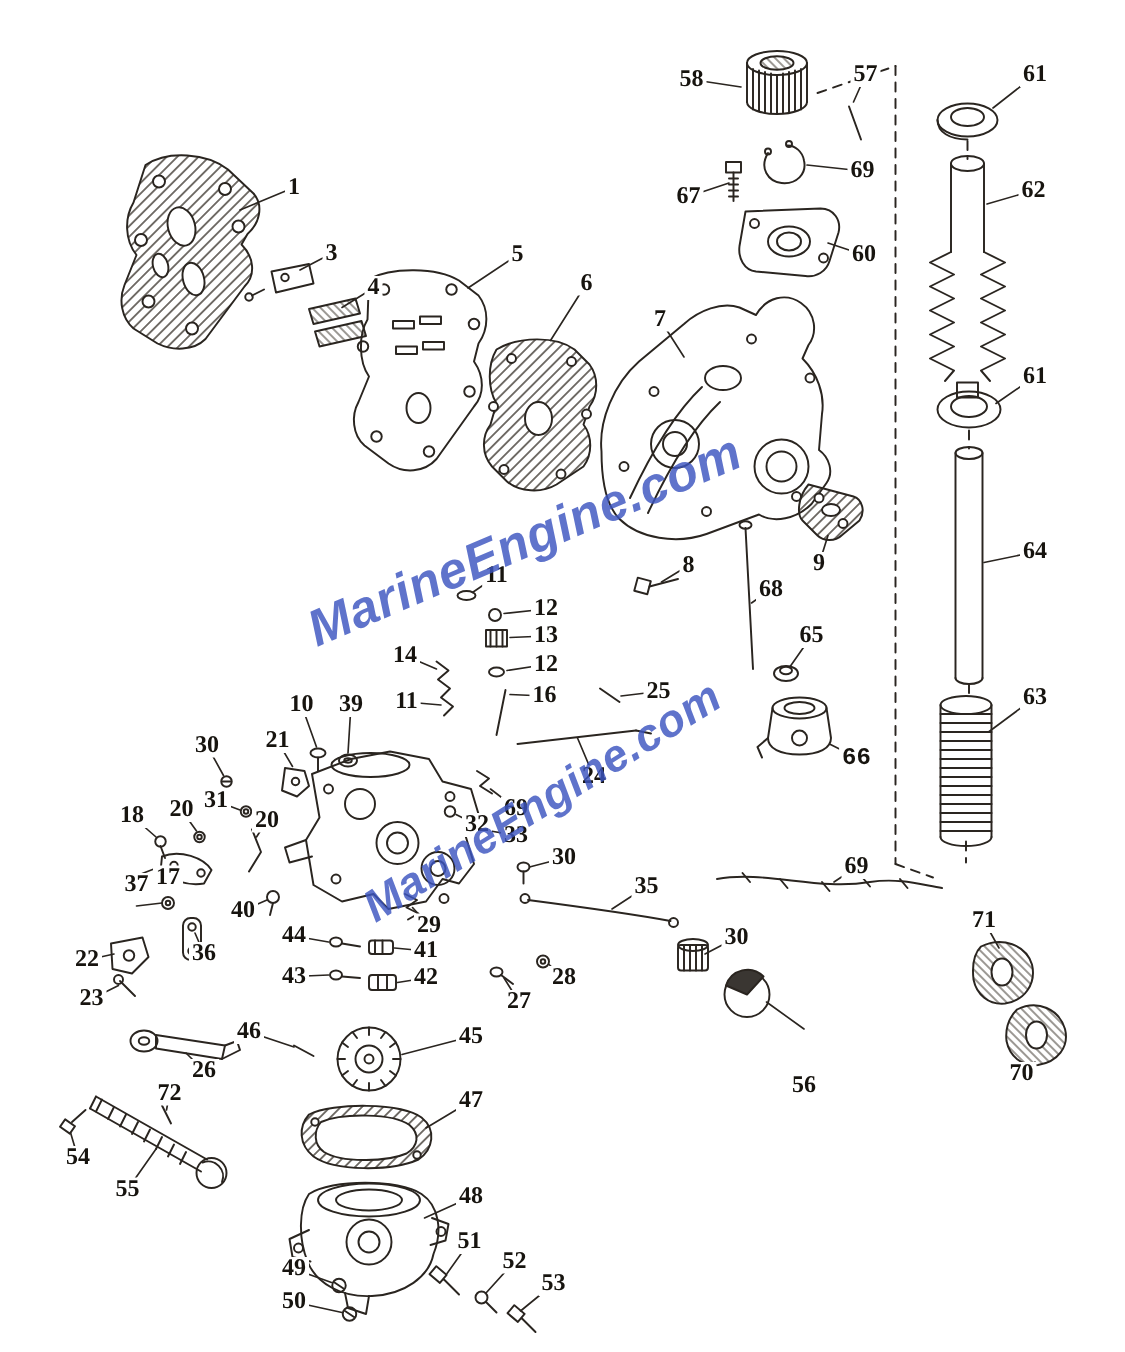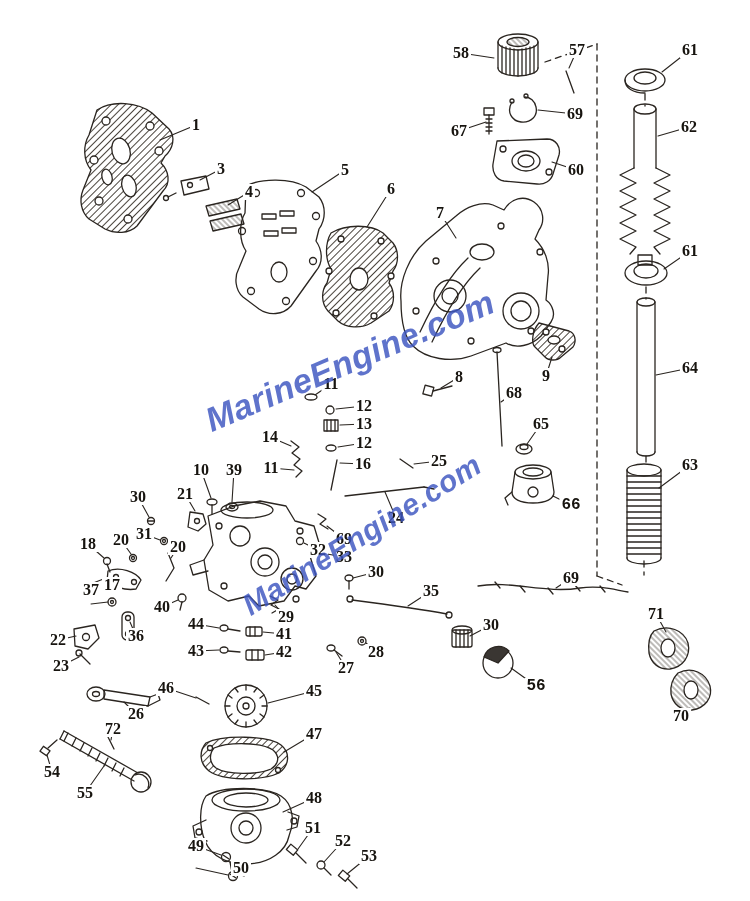--- a/index.html
+++ b/index.html
@@ -528,34 +528,34 @@
       <div class="callout" style="left: 284px; top: 634px;">41</div>
       <div class="callout" style="left: 136px; top: 636px;">36</div>
       <div class="callout" style="left: 58px; top: 640px;">22</div>
       <div class="callout" style="left: 491px; top: 625px;">30</div>
       <div class="callout" style="left: 656px; top: 614px;">71</div>
       <div class="callout" style="left: 196px; top: 651px;">43</div>
       <div class="callout" style="left: 284px; top: 652px;">42</div>
       <div class="callout" style="left: 376px; top: 652px;">28</div>
       <div class="callout" style="left: 346px; top: 668px;">27</div>
       <div class="callout" style="left: 61px; top: 666px;">23</div>
-      <div class="callout" style="left: 536px; top: 686px; font-family: Liberation Mono, monospace;">56</div>
+      <div class="callout" style="left: 536px; top: 724px;">56</div>
       <div class="callout" style="left: 681px; top: 716px;">70</div>
       <div class="callout" style="left: 166px; top: 688px;">46</div>
       <div class="callout" style="left: 314px; top: 691px;">45</div>
       <div class="callout" style="left: 136px; top: 714px;">26</div>
       <div class="callout" style="left: 113px; top: 729px;">72</div>
       <div class="callout" style="left: 314px; top: 734px;">47</div>
       <div class="callout" style="left: 52px; top: 772px;">54</div>
       <div class="callout" style="left: 85px; top: 793px;">55</div>
       <div class="callout" style="left: 314px; top: 798px;">48</div>
       <div class="callout" style="left: 313px; top: 828px;">51</div>
       <div class="callout" style="left: 343px; top: 841px;">52</div>
       <div class="callout" style="left: 196px; top: 846px;">49</div>
       <div class="callout" style="left: 369px; top: 856px;">53</div>
-      <div class="callout" style="left: 196px; top: 868px; margin-left: 45px;">50</div>
+      <div class="callout" style="left: 196px; top: 868px;">50</div>
     </div>
 <div id="watermark-layer">
       <div class="watermark" style="left: 350px; top: 361px; font-size: 34px; color: rgb(60, 85, 192); opacity: 0.82; transform: translate(-50%, -50%) rotate(-23deg);">MarineEngine.com</div>
       <div class="watermark" style="left: 362px; top: 535px; font-size: 30px; color: rgb(60, 85, 192); opacity: 0.82; transform: translate(-50%, -50%) rotate(-32deg);">MarineEngine.com</div>
     </div>
 
 </div>
 
 </body></html>

